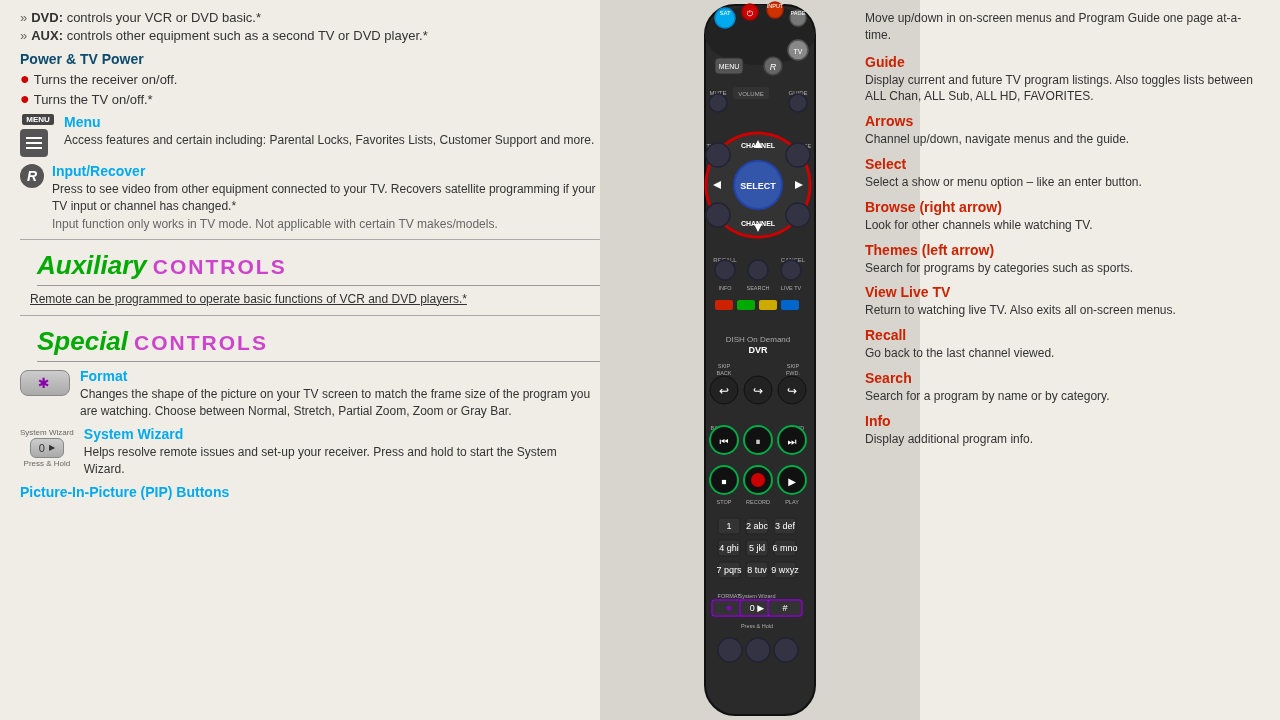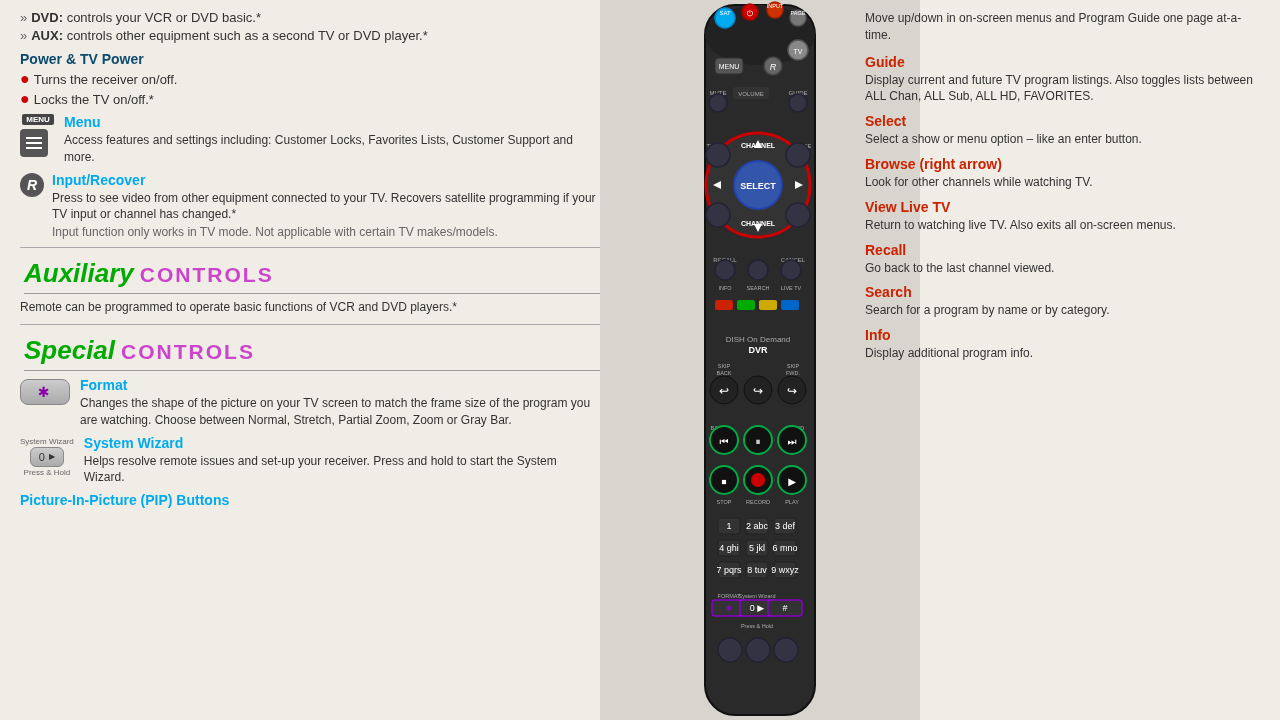--- a/index.html
+++ b/index.html
@@ -48,21 +48,21 @@
 
     .bold-label {
       font-weight: bold;
       color: #333;
     }
 
     
     .section-heading {
       display: flex;
       align-items: baseline;
-      margin: 10px 0 5px 4px;
+      margin: 10px 0 5px 17px;
       padding-bottom: 4px;
       border-bottom: 1px solid #999;
     }
 
     .section-italic {
       font-style: italic;
       font-weight: bold;
       font-size: 26px;
       color: #00aa00;
       margin-right: 6px;
@@ -310,57 +310,57 @@
       </div>
     </div>
 
     <div class="subsection-heading">Power &amp; TV Power</div>
     <div class="power-item">
       <span class="red-bullet">●</span>
       <span>Turns the receiver on/off.</span>
     </div>
     <div class="power-item">
       <span class="red-bullet">●</span>
-      <span>Locks the TV on/off.*</span>
+      <span>Turns the TV on/off.*</span>
     </div>
 
     <div class="menu-section">
       <div style="display:flex;flex-direction:column;align-items:center;margin-right:8px;flex-shrink:0;">
         <div style="background:#444;color:#fff;font-size:8px;font-weight:bold;padding:1px 4px;border-radius:2px;margin-bottom:3px;">MENU</div>
         <div class="menu-icon-img">
           <div class="icon-lines">
             <div class="icon-line"></div>
             <div class="icon-line"></div>
             <div class="icon-line"></div>
           </div>
         </div>
       </div>
       <div>
         <div class="feature-heading">Menu</div>
-        <div class="feature-text">Access features and settings including: Customer Locks, Favorites Lists, Customer Support and more.</div>
+        <div class="feature-text">Access features and certain including: Parental Locks, Favorites Lists, Customer Support and more.</div>
       </div>
     </div>
 
     <div class="input-section">
       <div class="r-icon">R</div>
       <div>
         <div class="feature-heading">Input/Recover</div>
         <div class="feature-text">Press to see video from other equipment connected to your TV. Recovers satellite programming if your TV input or channel has changed.*</div>
         <div class="fine-print">Input function only works in TV mode. Not applicable with certain TV makes/models.</div>
       </div>
     </div>
 
     <hr class="divider">
 
     <div class="auxiliary-section">
       <div class="section-heading">
         <span class="section-italic">Auxiliary</span>
         <span class="section-normal">CONTROLS</span>
       </div>
-      <div class="feature-text" style="margin-top:4px;">Remote can be programmed to operate basic functions of VCR and DVD players.*</div>
+      <div class="feature-text" style="margin-left:10px;margin-top:4px;text-decoration:underline;">Remote can be programmed to operate basic functions of VCR and DVD players.*</div>
     </div>
 
     <hr class="divider">
 
     <div class="special-section">
       <div class="section-heading">
         <span class="section-italic">Special</span>
         <span class="section-normal">CONTROLS</span>
       </div>
 
@@ -542,31 +542,39 @@
   </div>
 
   <div class="right-panel">
     <div class="right-text" style="margin-bottom:10px;">Move up/down in on-screen menus and Program Guide one page at-a-time.</div>
 
     <div class="right-item">
       <div class="right-heading">Guide</div>
       <div class="right-text">Display current and future TV program listings. Also toggles lists between ALL Chan, ALL Sub, ALL HD, FAVORITES.</div>
     </div>
 
+    <div class="right-item">
+      <div class="right-heading">Arrows</div>
+      <div class="right-text">Channel up/down, navigate menus and the guide.</div>
+    </div>
 
     <div class="right-item">
       <div class="right-heading">Select</div>
       <div class="right-text">Select a show or menu option – like an enter button.</div>
     </div>
 
     <div class="right-item">
       <div class="right-heading">Browse (right arrow)</div>
       <div class="right-text">Look for other channels while watching TV.</div>
     </div>
 
+    <div class="right-item">
+      <div class="right-heading">Themes (left arrow)</div>
+      <div class="right-text">Search for programs by categories such as sports.</div>
+    </div>
 
     <div class="right-item">
       <div class="right-heading">View Live TV</div>
       <div class="right-text">Return to watching live TV. Also exits all on-screen menus.</div>
     </div>
 
     <div class="right-item">
       <div class="right-heading">Recall</div>
       <div class="right-text">Go back to the last channel viewed.</div>
     </div>

